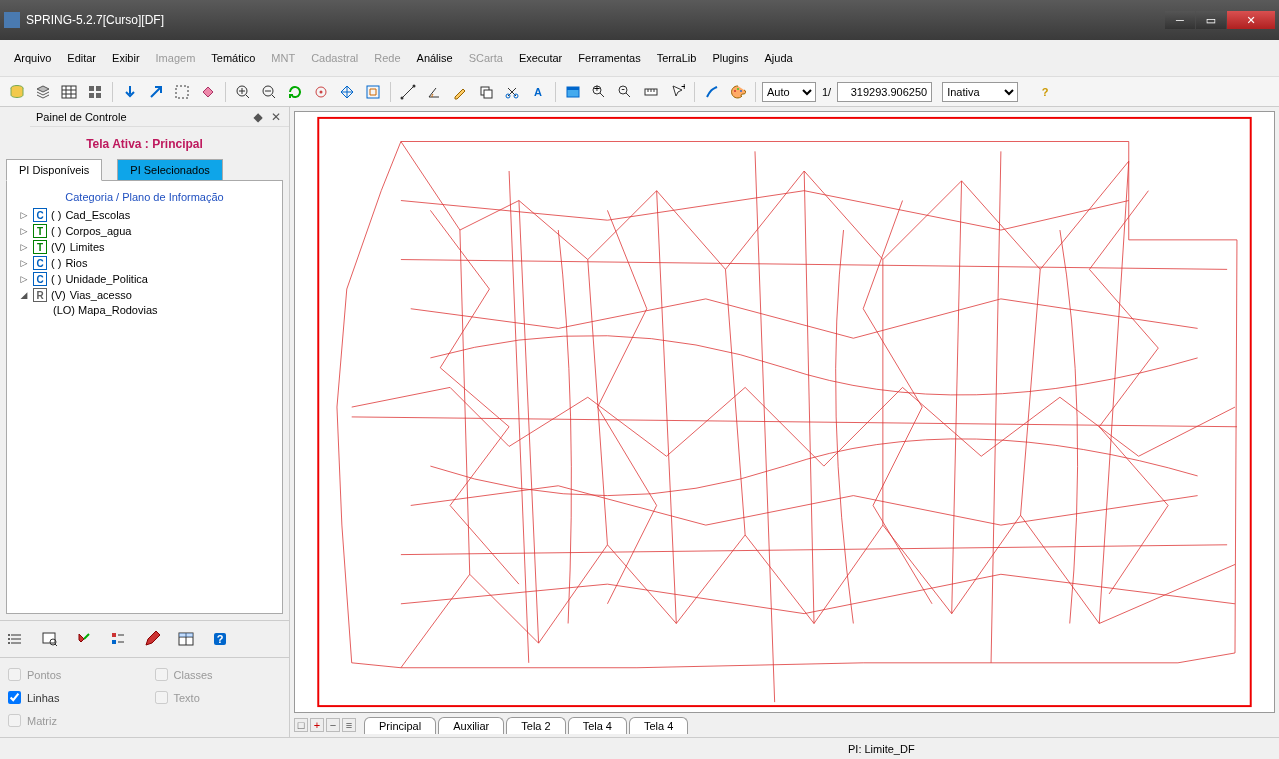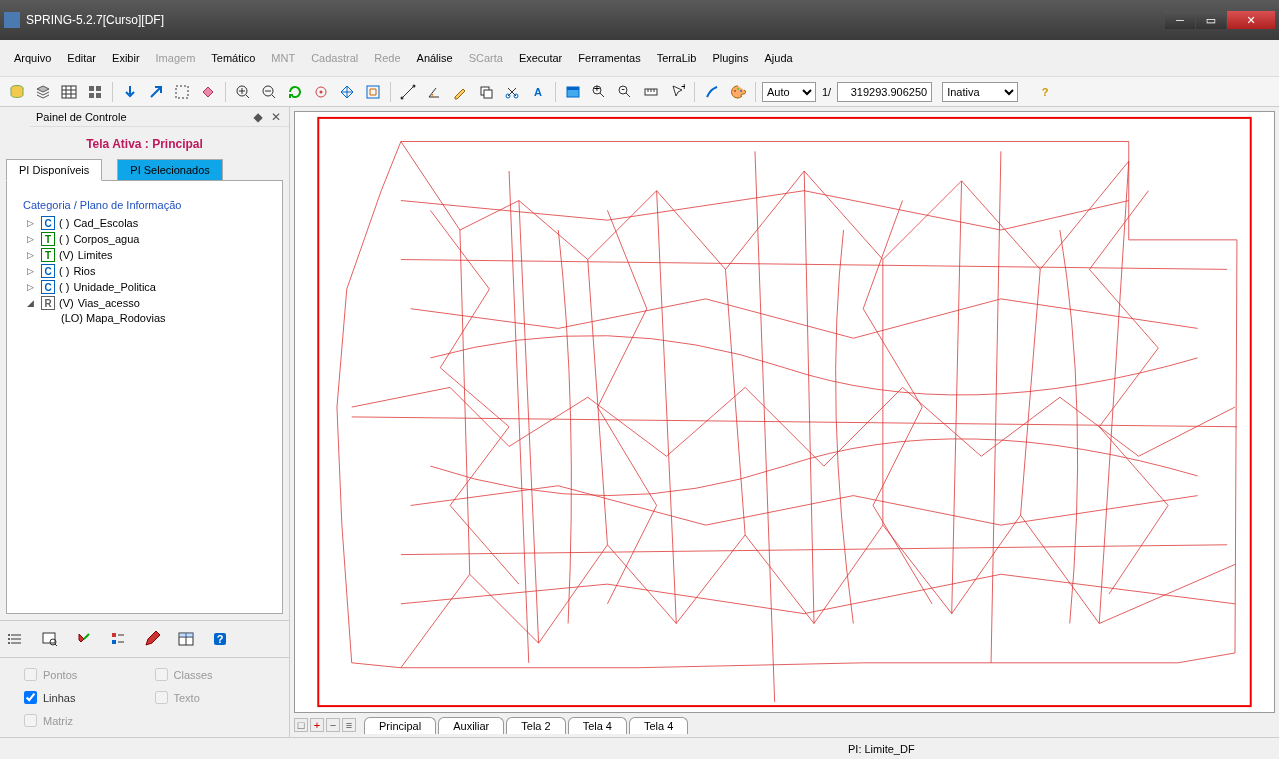--- a/index.html
+++ b/index.html
@@ -32,34 +32,34 @@
 .panel-header .ctl { width: 14px; height: 14px; display: flex; align-items: center; justify-content: center; cursor: pointer; margin-left: 4px; font-size:12px; color:#555;}
 
 .panel-body { flex: 1; padding: 6px; display: flex; flex-direction: column; }
 .tela-ativa { color: #be185d; font-weight: bold; text-align: center; padding: 4px 0 8px 0; font-size: 12px; }
 
 .tabs { display: flex; gap: 16px; }
 .tab { padding: 4px 12px; border: 1px solid #aaa; border-bottom: none; background: #0ea5e9; cursor: pointer; font-size:11px; }
 .tab.active { background: #fff; border-bottom: 1px solid white; position:relative; z-index:2; }
 .tab + .tab { margin-left: -1px; }
 
-.tab-content { flex: 1; border: 1px solid #aaa; background: white; padding: 14px; margin-top: -1px; display:flex; flex-direction:column; overflow:auto;}
+.tab-content { flex: 1; border: 1px solid #aaa; background: white; padding: 6px; margin-top: -1px; display:flex; flex-direction:column; overflow:auto;text-align:center;}
 .cat-header { color: #2050c0; padding: 4px 2px; cursor:pointer; }
 .tree-item { display: flex; align-items: center; padding: 1px 0 1px 6px; cursor: pointer; gap: 4px; }
 .tree-arrow { width: 10px; color:#555; display:inline-block; font-size:9px;}
 .type-badge { width: 14px; height: 14px; border: 1.5px solid; display: flex; align-items: center; justify-content: center; font-weight: bold; font-size: 10px; }
 .type-C { border-color: #0060c0; color: #0060c0; }
 .type-T { border-color: #008000; color: #008000; }
 .type-R { border-color: #606060; color: #606060; }
 .tree-child { padding-left: 40px; }
 
 .panel-tools { display: flex; gap: 14px; padding: 8px 6px; border-top:1px solid #ccc; }
 .panel-tools .ptool { width: 20px; height: 20px; display:flex; align-items:center; justify-content:center; cursor:pointer; }
 
-.checks { border-top: 1px solid #ccc; padding: 10px 24px; display: grid; grid-template-columns: 1fr 1fr; gap: 10px 20px; background:#f0f0f0;}
+.checks { border-top: 1px solid #ccc; padding: 10px 8px; display: grid; grid-template-columns: 1fr 1fr; gap: 10px 20px; background:#f0f0f0;}
 .chk { display: flex; align-items: center; gap: 6px; color:#333; }
 .chk.disabled { color: #999; }
 .chk input { width:13px; height:13px; }
 
 .map-area { flex: 1; display: flex; flex-direction: column; background: #f0f0f0; }
 .canvas-wrap { flex: 1; margin: 4px 4px 0 4px; border: 1px solid #999; background: white; position: relative; overflow:hidden;}
 .canvas-wrap svg { width: 100%; height: 100%; }
 
 .view-tabs-row { height: 24px; display: flex; align-items: center; padding: 0 4px; gap: 2px; }
 .view-ctl { width: 14px; height: 14px; display:flex; align-items:center; justify-content:center; cursor:pointer; color:#555; font-size:11px; border:1px solid #bbb; background:#eee;}

